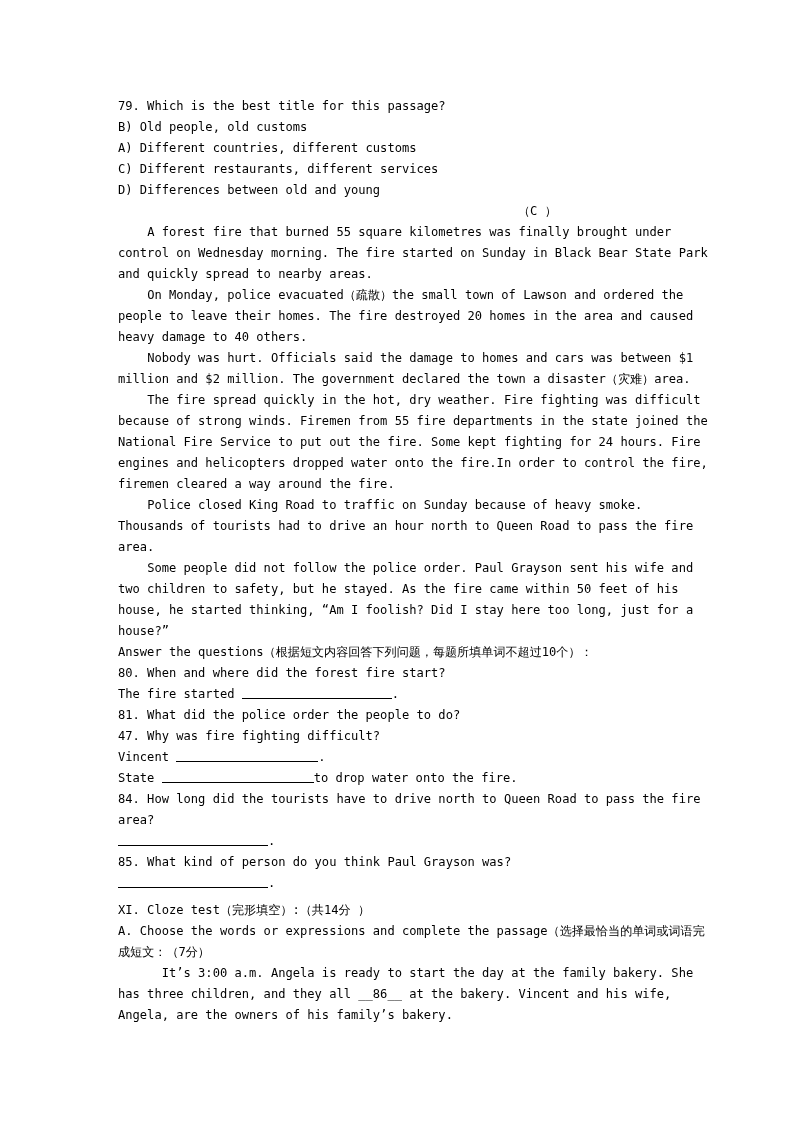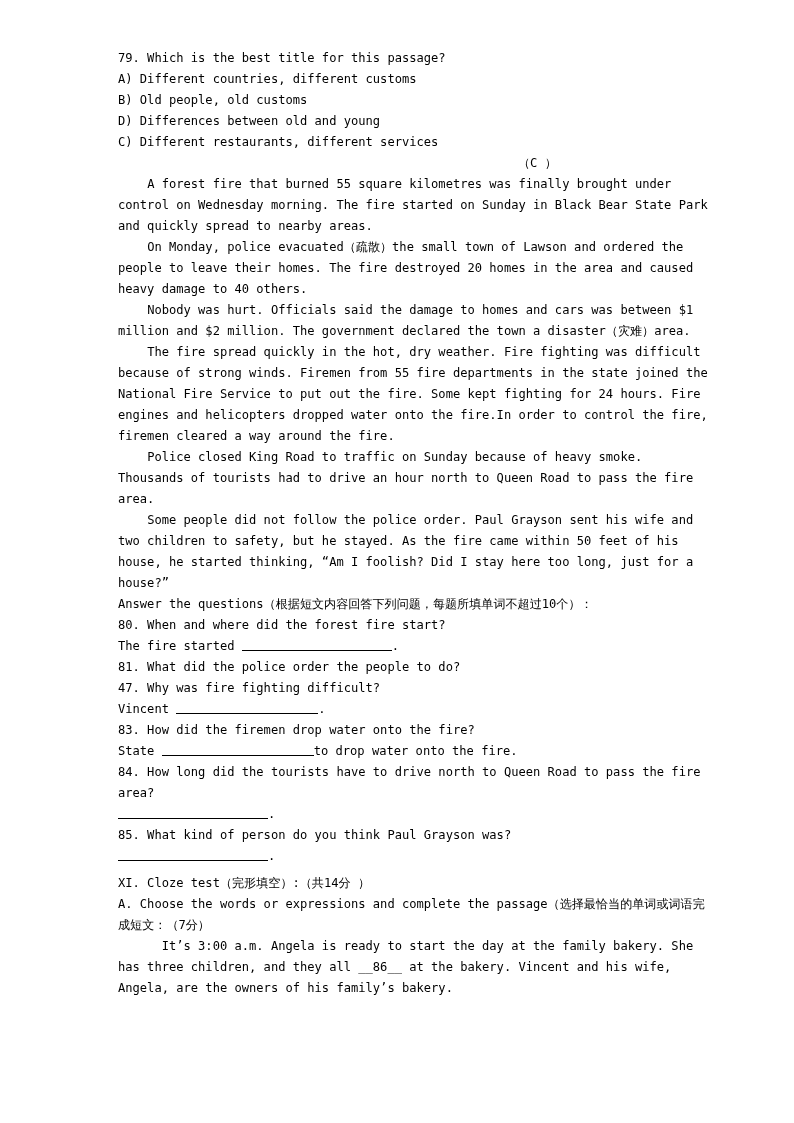--- a/index.html
+++ b/index.html
@@ -15,21 +15,21 @@
     position: relative;
     overflow: hidden;
   }
   .page {
     position: absolute;
     left: 0;
     top: 0;
     width: 794px;
     height: 1123px;
     box-sizing: border-box;
-    padding: 48px 85px 0 118px;
+    padding: 96px 85px 0 118px;
   }
   .line {
     font-size: 12.1px;
     line-height: 21px;
     white-space: pre-wrap;
     letter-spacing: 0px;
   }
   .blank {
     display: inline-block;
     border-bottom: 1px solid #000;
@@ -47,44 +47,43 @@
   .ans-c {
     padding-left: 400px;
   }
 </style>
 </head>
 <body>
 
 <div class="page">
 
   <div class="line">79. Which is the best title for this passage?</div>
+  <div class="line">B) Old people, old customs</div>
   <div class="line">A) Different countries, different customs</div>
-  <div class="line">B) Old people, old customs</div>
+  <div class="line">C) Different restaurants, different services</div>
   <div class="line">D) Differences between old and young</div>
-  <div class="line">C) Different restaurants, different services</div>
   <div class="line ans-c">（C ）</div>
 
   <div class="line">    A forest fire that burned 55 square kilometres was finally brought under control on Wednesday morning. The fire started on Sunday in Black Bear State Park and quickly spread to nearby areas.</div>
   <div class="line">    On Monday, police evacuated（疏散）the small town of Lawson and ordered the people to leave their homes. The fire destroyed 20 homes in the area and caused heavy damage to 40 others.</div>
   <div class="line">    Nobody was hurt. Officials said the damage to homes and cars was between $1 million and $2 million. The government declared the town a disaster（灾难）area.</div>
   <div class="line">    The fire spread quickly in the hot, dry weather. Fire fighting was difficult because of strong winds. Firemen from 55 fire departments in the state joined the National Fire Service to put out the fire. Some kept fighting for 24 hours. Fire engines and helicopters dropped water onto the fire.In order to control the fire, firemen cleared a way around the fire.</div>
   <div class="line">    Police closed King Road to traffic on Sunday because of heavy smoke. Thousands of tourists had to drive an hour north to Queen Road to pass the fire area.</div>
   <div class="line">    Some people did not follow the police order. Paul Grayson sent his wife and two children to safety, but he stayed. As the fire came within 50 feet of his house, he started thinking, “Am I foolish? Did I stay here too long, just for a house?”</div>
 
   <div class="line">Answer the questions（根据短文内容回答下列问题，每题所填单词不超过10个）：</div>
 
   <div class="line">80. When and where did the forest fire start?</div>
   <div class="line"><span>The fire started </span><span class="blank b1"></span><span>.</span></div>
 
   <div class="line">81. What did the police order the people to do?</div>
 
   <div class="line">47. Why was fire fighting difficult?</div>
   <div class="line"><span>Vincent </span><span class="blank b3"></span><span>.</span></div>
 
-  <div class="line">83. How did the firemen drop water onto the fire?</div>
   <div class="line"><span>State </span><span class="blank b4"></span><span>to drop water onto the fire.</span></div>
 
   <div class="line">84. How long did the tourists have to drive north to Queen Road to pass the fire area?</div>
   <div class="line"><span class="blank b5"></span><span>.</span></div>
 
   <div class="line">85. What kind of person do you think Paul Grayson was?</div>
   <div class="line"><span class="blank b6"></span><span>.</span></div>
 
   <div class="gap"></div>
 

